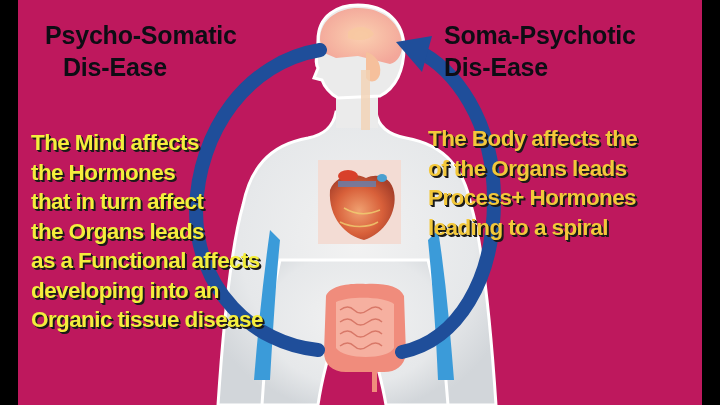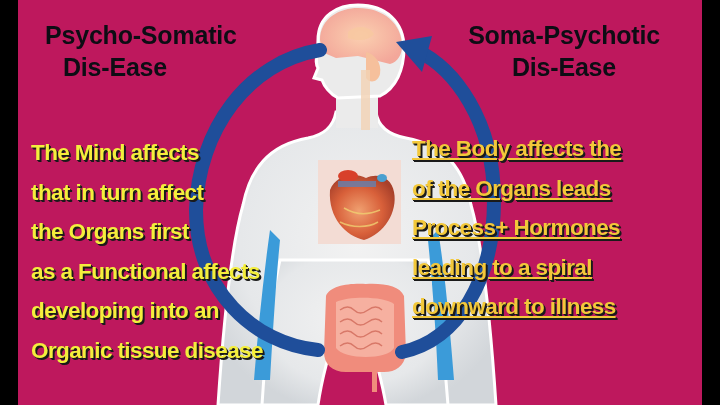--- a/index.html
+++ b/index.html
@@ -16,30 +16,30 @@
     .bar-right { position: absolute; right: 0; top: 0; width: 18px; height: 405px; background: #000; }
 
     svg.art { position: absolute; left: 0; top: 0; }
 
     .heading {
       position: absolute; color: #0d0d14; font-weight: bold;
       font-size: 25px; line-height: 32px; letter-spacing: -0.2px;
     }
     .heading-left { left: 27px; top: 19px; }
     .heading-left .l2 { display: block; padding-left: 18px; }
-    .heading-right { left: 426px; top: 19px; text-align: center; width: 240px; }
+    .heading-right { left: 426px; top: 19px; width: 240px; }
 
     .body-text {
       position: absolute; font-weight: bold; font-size: 22.5px; line-height: 29.5px;
       letter-spacing: -0.6px; white-space: nowrap;
       text-shadow: 2px 2px 0 #1a1a1a, 1px 1px 0 #1a1a1a;
     }
     .body-left { left: 13px; top: 128px; color: #f4ee3c; }
-    .body-right { left: 394px; top: 124px; color: #f3c83a; text-decoration: underline; }
-    .body-text span { display: block; margin-top: 10px; }
+    .body-right { left: 410px; top: 124px; color: #f3c83a; }
+    .body-text span { display: block; }
   </style>
 </head>
 <body>
 
 <div class="bar-left"></div>
 
 <div class="slide">
 
   <svg class="art" width="684" height="405" viewBox="0 0 684 405">
     <defs>
@@ -113,29 +113,29 @@
     <span class="l2">Dis-Ease</span>
   </div>
 
   <div class="heading heading-right">
     <span style="display:block">Soma-Psychotic</span>
     <span style="display:block">Dis-Ease</span>
   </div>
 
   <div class="body-text body-left">
     <span>The Mind affects</span>
+    <span>the Hormones</span>
     <span>that in turn affect</span>
-    <span>the Organs first</span>
+    <span>the Organs leads</span>
     <span>as a Functional affects</span>
     <span>developing into an</span>
     <span>Organic tissue disease</span>
   </div>
 
   <div class="body-text body-right">
     <span>The Body affects the</span>
     <span>of the Organs leads</span>
     <span>Process+ Hormones</span>
     <span>leading to a spiral</span>
-    <span>downward to illness</span>
   </div>
 </div>
 
 <div class="bar-right"></div>
 
 </body></html>

